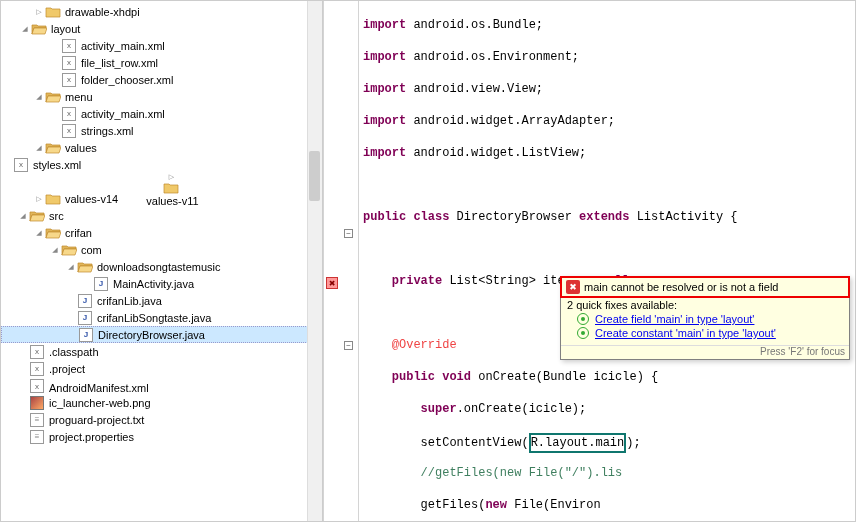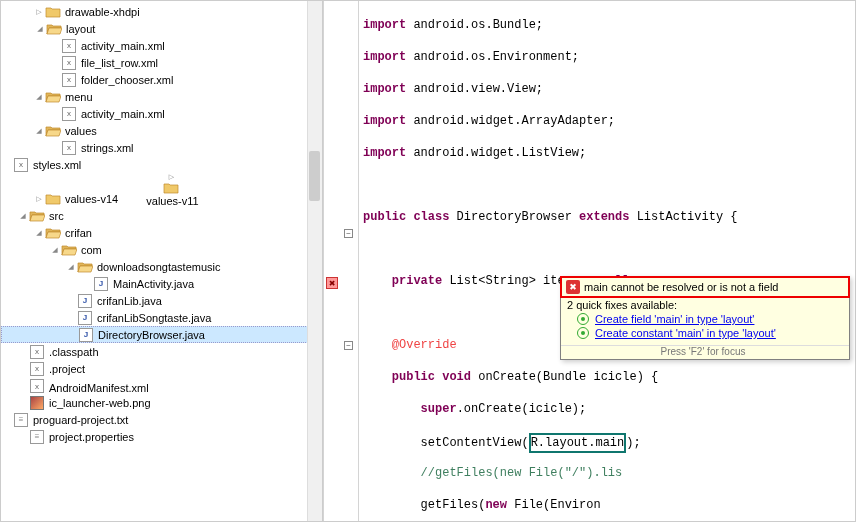--- a/index.html
+++ b/index.html
@@ -134,21 +134,21 @@
     .tt-link { color: #0000ee; text-decoration: underline; cursor: pointer; display: flex; align-items: center; gap:6px; margin: 2px 0 2px 10px;}
     .bullet-icon {
       width: 12px; height: 12px;
       border: 1px solid #3a3;
       border-radius: 50%;
       position: relative;
       flex-shrink: 0;
     }
     .bullet-icon::after { content:""; position:absolute; left:3px; top:3px; width:4px; height:4px; background:#3a3; border-radius:50%; }
     .tt-footer {
-      text-align: center;
+      text-align: right;
       color: #777;
       font-size: 10px;
       padding: 0 4px 2px 0;
       border-top: 1px solid #ddd;
     }
     .fold-minus, .fold-plus {
       position: absolute;
       left: 20px;
       width: 9px;
       height: 9px;
@@ -198,21 +198,21 @@
   <div id="tree-container">
       <div class="tree-item" style="padding-left: 32px;">
         <span class="arrow collapsed"></span>
         <span class="icon">
           <svg viewBox="0 0 16 14">
             <path d="M1 3 L6 3 L7 4 L15 4 L15 12 L1 12 Z" fill="#f0c96a" stroke="#c08a2c" stroke-width="0.7"></path>
           </svg>
         </span>
         <span class="label">drawable-xhdpi</span>
       </div>
-      <div class="tree-item" style="padding-left: 33px;">
+      <div class="tree-item" style="padding-left: 18px;">
         <span class="arrow expanded"></span>
         <span class="icon">
           <svg viewBox="0 0 16 14">
             <path d="M1 3 L6 3 L7 4 L15 4 L15 6 L3 6 L1 12 Z" fill="#e0b55a" stroke="#c08a2c" stroke-width="0.7"></path>
             <path d="M3 6 L16 6 L14 12 L1 12 Z" fill="#f7d88a" stroke="#c08a2c" stroke-width="0.7"></path>
           </svg>
         </span>
         <span class="label">layout</span>
       </div>
       <div class="tree-item" style="padding-left: 48px;">
@@ -246,36 +246,36 @@
         </span>
         <span class="label">menu</span>
       </div>
       <div class="tree-item" style="padding-left: 48px;">
         <span class="arrow none"></span>
         <span class="icon">
           <span class="xml-icon"></span>
         </span>
         <span class="label">activity_main.xml</span>
       </div>
+      <div class="tree-item" style="padding-left: 48px;">
+        <span class="arrow none"></span>
+        <span class="icon">
+          <span class="xml-icon"></span>
+        </span>
+        <span class="label">strings.xml</span>
+      </div>
       <div class="tree-item" style="padding-left: 32px;">
         <span class="arrow expanded"></span>
         <span class="icon">
           <svg viewBox="0 0 16 14">
             <path d="M1 3 L6 3 L7 4 L15 4 L15 6 L3 6 L1 12 Z" fill="#e0b55a" stroke="#c08a2c" stroke-width="0.7"></path>
             <path d="M3 6 L16 6 L14 12 L1 12 Z" fill="#f7d88a" stroke="#c08a2c" stroke-width="0.7"></path>
           </svg>
         </span>
         <span class="label">values</span>
-      </div>
-      <div class="tree-item" style="padding-left: 48px;">
-        <span class="arrow none"></span>
-        <span class="icon">
-          <span class="xml-icon"></span>
-        </span>
-        <span class="label">strings.xml</span>
       </div>
       <div class="tree-item" style="">
         <span class="arrow none"></span>
         <span class="icon">
           <span class="xml-icon"></span>
         </span>
         <span class="label">styles.xml</span>
       </div>
       <div class="tree-item" style="padding-left: 20px; flex-direction: column;">
         <span class="arrow collapsed"></span>
@@ -384,21 +384,21 @@
         </span>
         <span class="label">AndroidManifest.xml</span>
       </div>
       <div class="tree-item" style="padding-left: 16px;">
         <span class="arrow none"></span>
         <span class="icon">
           <span class="png-icon"></span>
         </span>
         <span class="label">ic_launcher-web.png</span>
       </div>
-      <div class="tree-item" style="">
+      <div class="tree-item" style="padding-left: 16px;">
         <span class="arrow none"></span>
         <span class="icon">
           <span class="txt-icon"></span>
         </span>
         <span class="label">proguard-project.txt</span>
       </div>
       <div class="tree-item" style="padding-left: 16px;">
         <span class="arrow none"></span>
         <span class="icon">
           <span class="txt-icon"></span>

